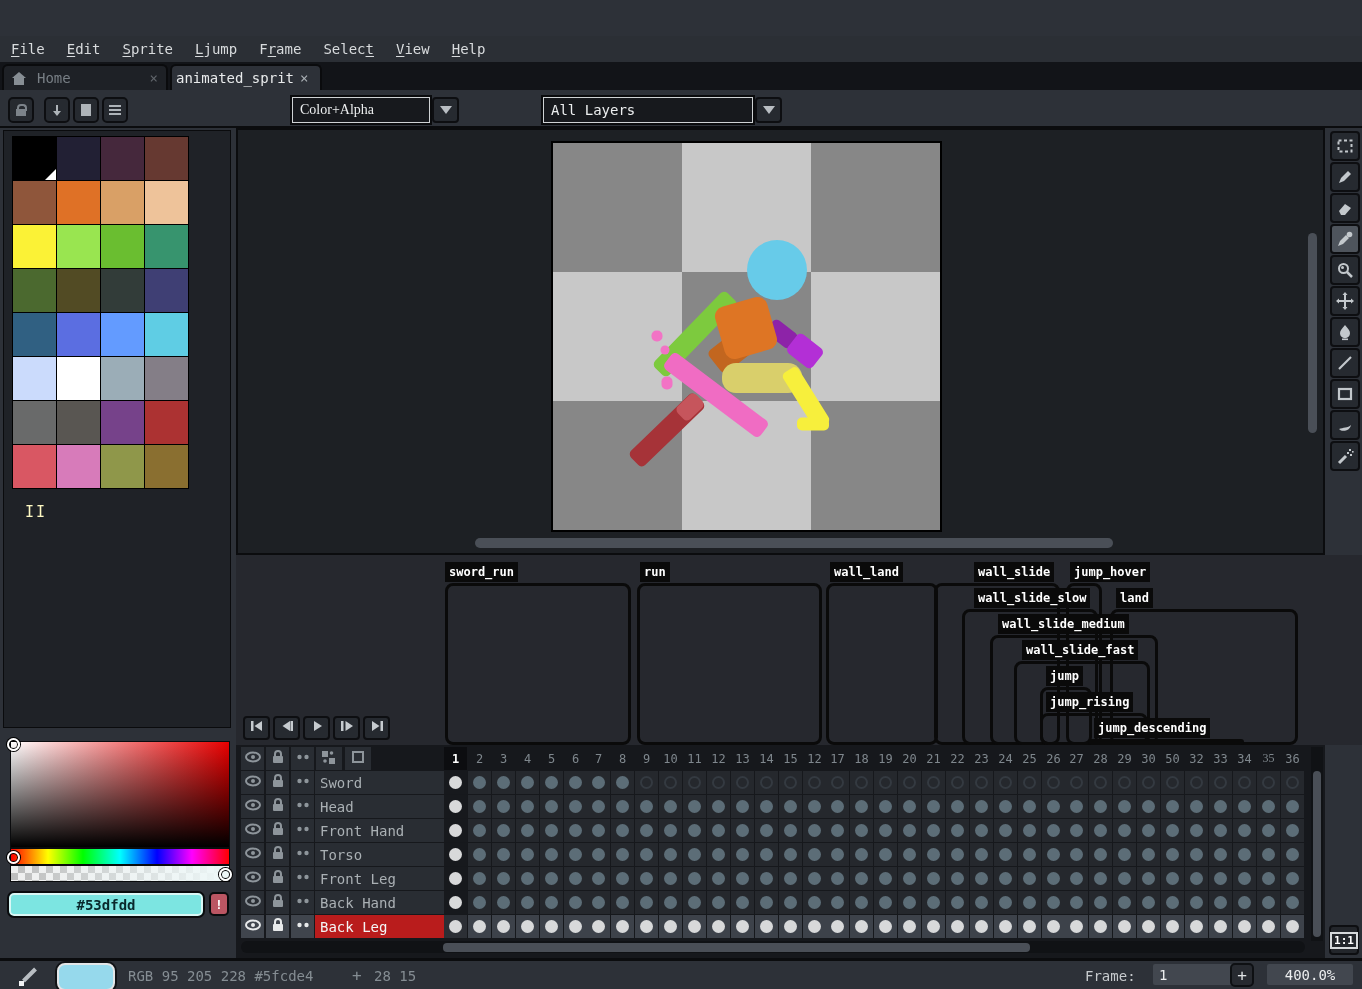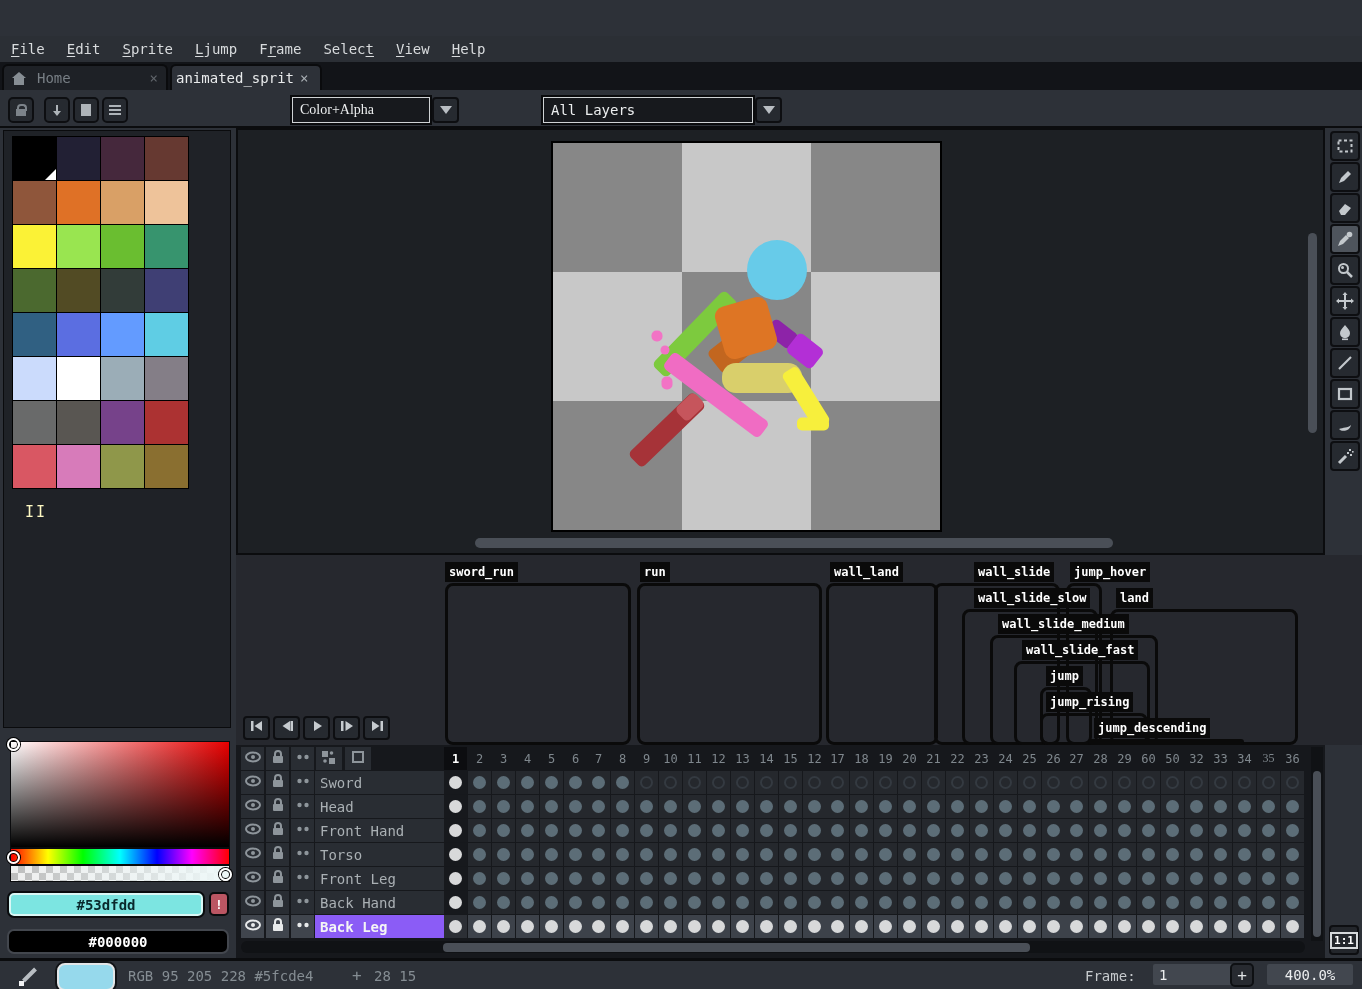--- a/index.html
+++ b/index.html
@@ -87,21 +87,21 @@
   .taglabel{position:absolute;height:20px;background:#0a0a0a;color:#fff;font-size:12px;font-weight:bold;display:flex;align-items:center;padding:0 4px;white-space:pre;}
   
   .playback{position:absolute;left:243px;top:716px;display:flex;gap:3px;}
   .pbtn{width:27px;height:24px;background:#262a30;border:2px solid #0d0e11;border-radius:4px;box-sizing:border-box;display:flex;align-items:center;justify-content:center;cursor:pointer;}
   
   .timeline{position:absolute;left:236px;top:745px;width:1089px;height:213px;background:#16181c;}
   .tl-cell{position:absolute;box-sizing:border-box;}
   .icell{background:#292d33;display:flex;align-items:center;justify-content:center;color:#8e959b;cursor:pointer;}
   .icell.sel{background:#40454d;color:#e8eaeb;}
   .ncell{background:#292d33;color:#aab0b4;font-size:14px;display:flex;align-items:center;padding-left:5px;cursor:pointer;}
-  .ncell.sel{background:#8b5cf6;color:#f4f5f5;font-weight:bold;}
+  .ncell.sel{background:#b91c1c;color:#f4f5f5;}
   .fh{color:#7f878d;font-size:12px;display:flex;align-items:center;justify-content:center;cursor:pointer;}
   .fh.cur{background:#0c0d10;color:#ffffff;font-weight:bold;}
   .cel{background:#25282d;display:flex;align-items:center;justify-content:center;cursor:pointer;}
   .cel.curcol{background:#17191d;}
   .cel.selrow{background:#3d424a;}
   .cel.selrow.curcol{background:#2c2f35;}
   .dot{width:13px;height:13px;border-radius:50%;background:#5c6d77;}
   .dot.lit{background:#d8d9da;}
   .dot.empty{background:transparent;border:2px solid #343a41;box-sizing:border-box;}
   .tl-vtrack{position:absolute;left:1075px;top:2px;width:12px;height:194px;background:#101215;}
@@ -231,23 +231,20 @@
   <div class="huebar"></div>
   <div class="marker" style="left:7px;top:851px;"></div>
   <div class="alphabar"></div>
   <div class="marker" style="left:219px;top:868px;"></div>
   <div class="fgbtn">
       <span>#53dfdd</span>
     </div>
   <div class="warnbtn">
       <span>!</span>
     </div>
-  <div class="bgbtn">
-      <span>#000000</span>
-    </div>
 
   <div class="editor">
     <div class="canvas" id="canvas">
         <div class="ck" style="left: 0px; top: 0px; background: rgb(135, 135, 135);"></div>
         <div class="ck" style="left: 129px; top: 0px; background: rgb(200, 200, 200);"></div>
         <div class="ck" style="left: 258px; top: 0px; background: rgb(135, 135, 135);"></div>
         <div class="ck" style="left: 0px; top: 129px; background: rgb(200, 200, 200);"></div>
         <div class="ck" style="left: 129px; top: 129px; background: rgb(135, 135, 135);"></div>
         <div class="ck" style="left: 258px; top: 129px; background: rgb(200, 200, 200);"></div>
         <div class="ck" style="left: 0px; top: 258px; background: rgb(135, 135, 135);"></div>
@@ -491,21 +488,21 @@
       <div class="tl-cell fh" style="left: 662px; top: 2px; width: 23px; height: 23px;">20</div>
       <div class="tl-cell fh" style="left: 686px; top: 2px; width: 23px; height: 23px;">21</div>
       <div class="tl-cell fh" style="left: 710px; top: 2px; width: 23px; height: 23px;">22</div>
       <div class="tl-cell fh" style="left: 734px; top: 2px; width: 23px; height: 23px;">23</div>
       <div class="tl-cell fh" style="left: 758px; top: 2px; width: 23px; height: 23px;">24</div>
       <div class="tl-cell fh" style="left: 782px; top: 2px; width: 23px; height: 23px;">25</div>
       <div class="tl-cell fh" style="left: 806px; top: 2px; width: 23px; height: 23px;">26</div>
       <div class="tl-cell fh" style="left: 829px; top: 2px; width: 23px; height: 23px;">27</div>
       <div class="tl-cell fh" style="left: 853px; top: 2px; width: 23px; height: 23px;">28</div>
       <div class="tl-cell fh" style="left: 877px; top: 2px; width: 23px; height: 23px;">29</div>
-      <div class="tl-cell fh" style="left: 901px; top: 2px; width: 23px; height: 23px;">60</div>
+      <div class="tl-cell fh" style="left: 901px; top: 2px; width: 23px; height: 23px;">30</div>
       <div class="tl-cell fh" style="left: 925px; top: 2px; width: 23px; height: 23px;">50</div>
       <div class="tl-cell fh" style="left: 949px; top: 2px; width: 23px; height: 23px;">32</div>
       <div class="tl-cell fh" style="left: 973px; top: 2px; width: 23px; height: 23px;">33</div>
       <div class="tl-cell fh" style="left: 997px; top: 2px; width: 23px; height: 23px;">34</div>
       <div class="tl-cell fh" style="left: 1021px; top: 2px; width: 23px; height: 23px; font-family: Liberation Serif, serif;">35</div>
       <div class="tl-cell fh" style="left: 1045px; top: 2px; width: 23px; height: 23px;">36</div>
       <div class="tl-cell icell" style="left: 5px; top: 26px; width: 23px; height: 23px;">
         <span><svg width="20" height="20">
             <ellipse cx="10" cy="10" rx="7" ry="4.5" fill="none" stroke="currentColor" stroke-width="2"></ellipse>
             <circle cx="10" cy="10" r="2" fill="currentColor"></circle>

